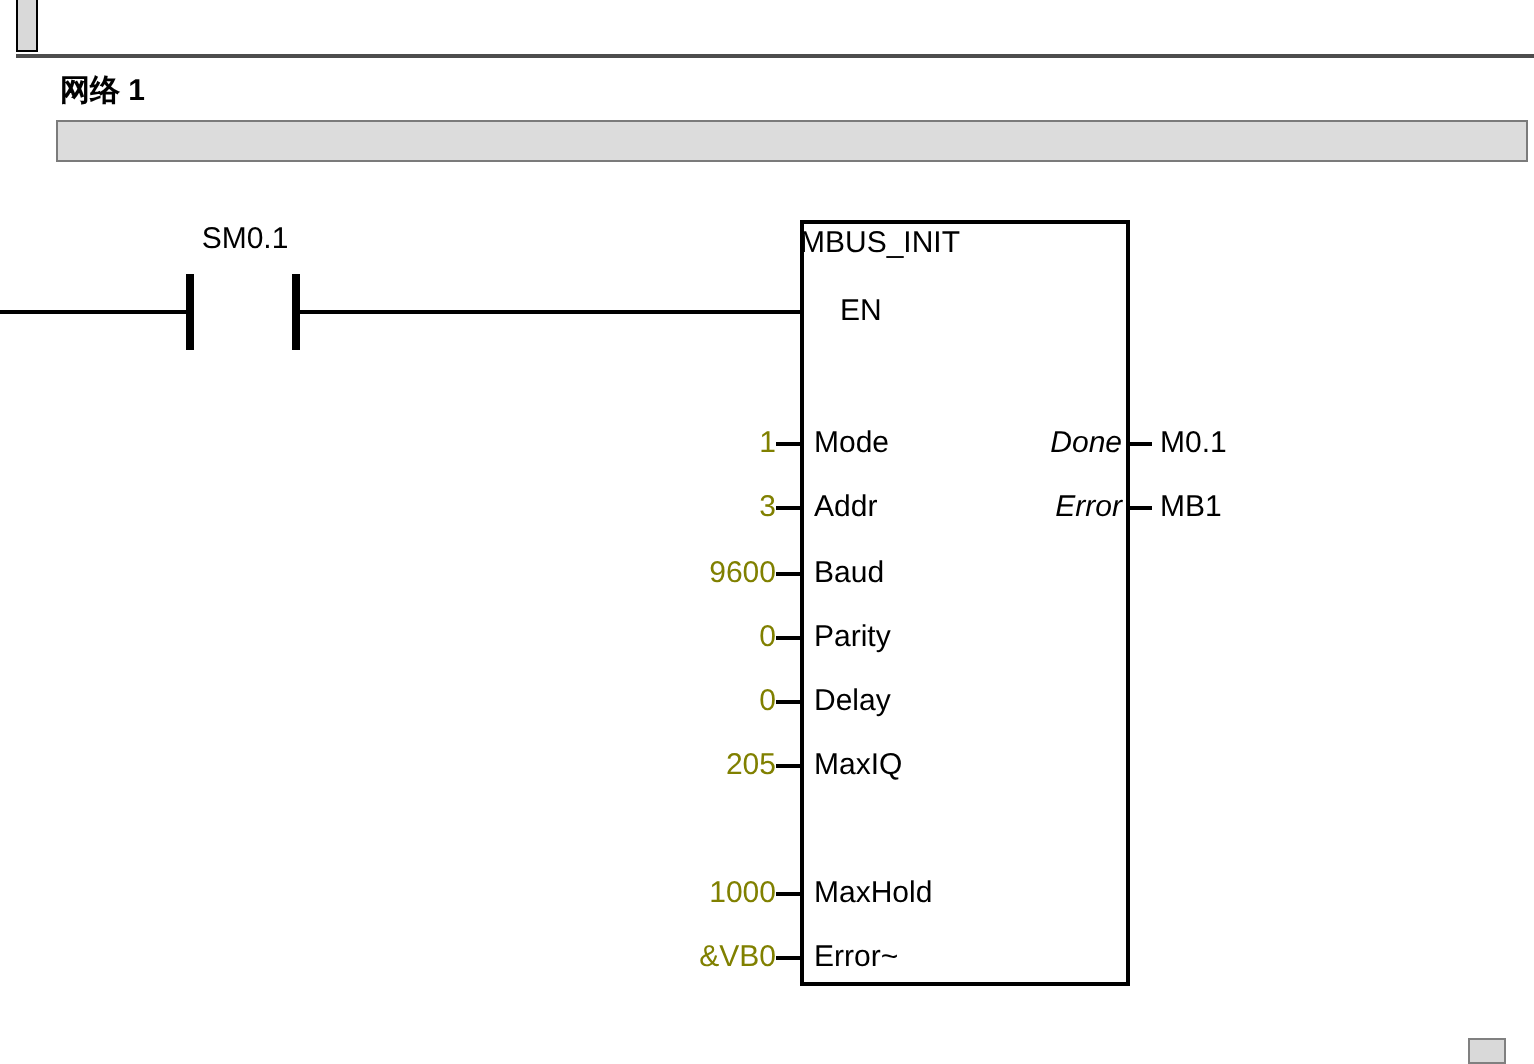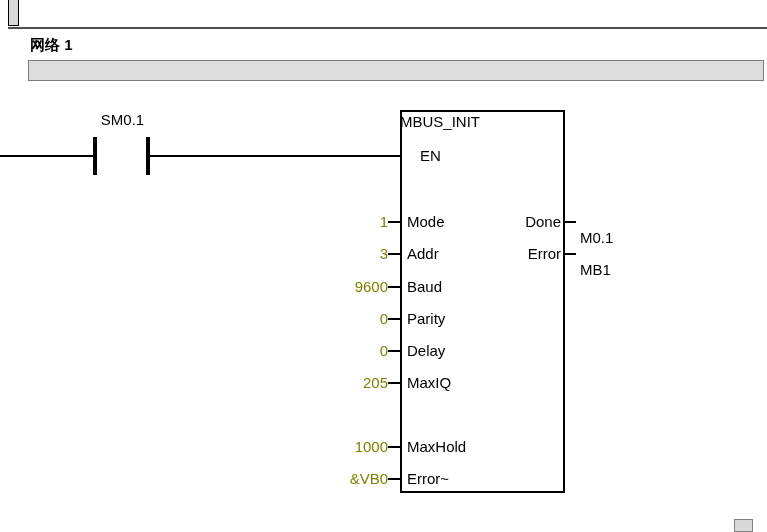--- a/index.html
+++ b/index.html
@@ -55,23 +55,23 @@
     position:absolute;left:407px;top:147px;margin-left:13px;
   }
   
   .in-row,.out-row{position:absolute;left:0;top:0;width:767px;height:20px;}
   .in-val{
     position:absolute;left:240px;width:148px;top:1px;
     text-align:right;color:var(--constant-color,#808000);
   }
   .in-tick{position:absolute;left:388px;top:9px;width:12px;height:2px;background:#000;}
   .in-param{position:absolute;left:407px;top:1px;text-align:right;}
-  .out-param{position:absolute;left:420px;width:141px;top:1px;text-align:right;}
+  .out-param{position:absolute;left:420px;width:141px;top:1px;text-align:right;font-style:italic;}
   .out-tick{position:absolute;left:565px;top:9px;width:11px;height:2px;background:#000;}
-  .out-val{position:absolute;left:580px;top:1px;margin-top:16px;}
+  .out-val{position:absolute;left:580px;top:1px;}
   
   .scroll-corner{
     position:absolute;left:734px;top:519px;width:19px;height:13px;
     background:#d9d9d9;border:1px solid #808080;box-sizing:border-box;
   }
 </style>
 </head>
 <body>
 
 <div class="screen">

